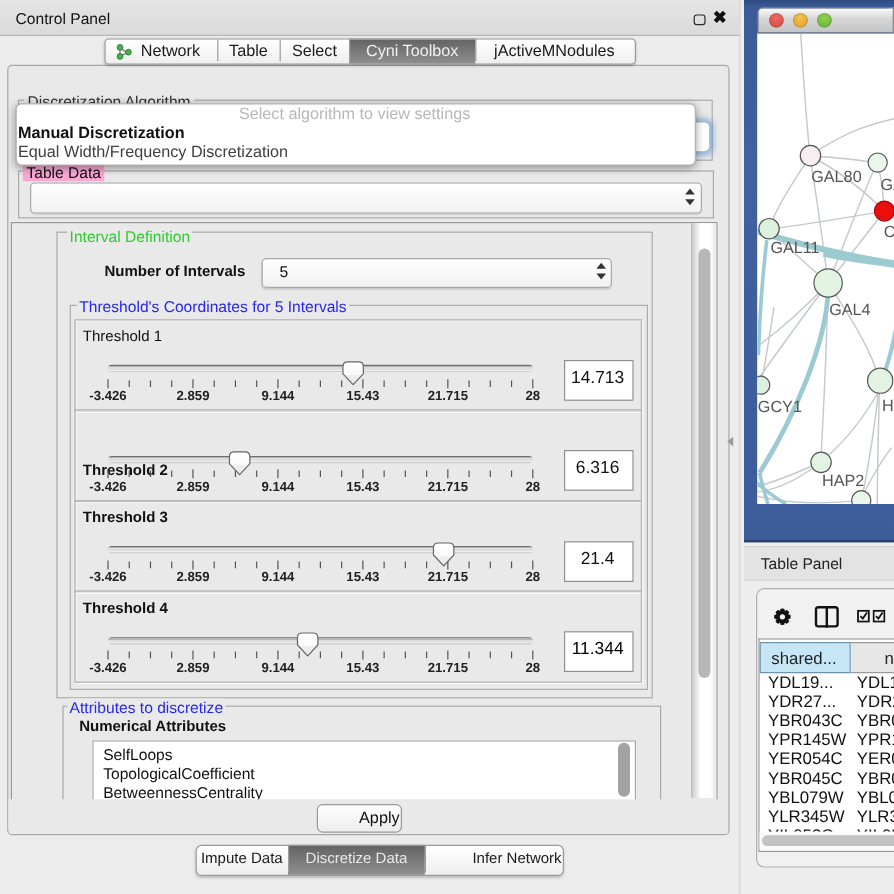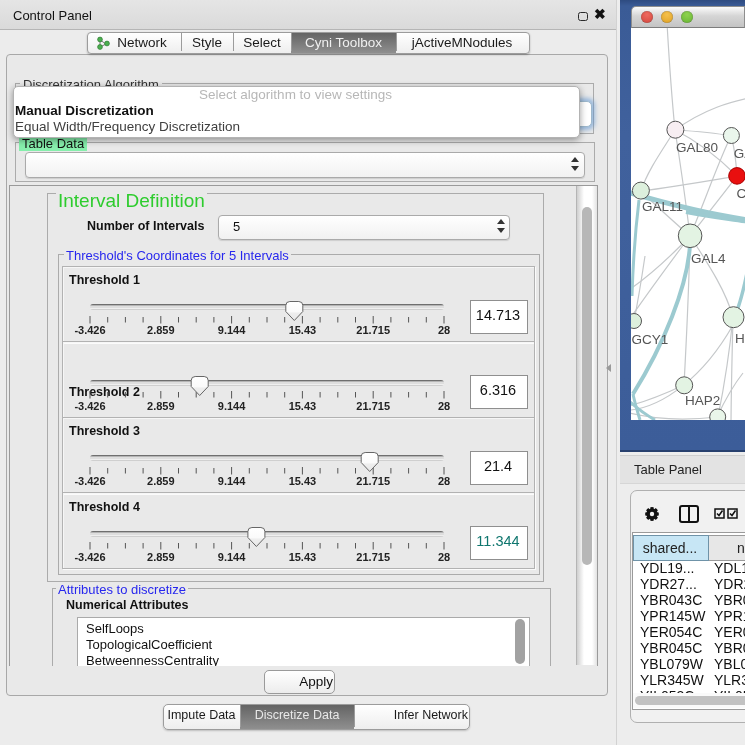--- a/index.html
+++ b/index.html
@@ -12,38 +12,38 @@
 <div class="abs" style="left:0;top:0;width:616px;height:745px;background:#ececec;border-right:1px solid #d2d2d2;"></div>
 <div class="abs" style="left:0;top:0;width:616px;height:29px;background:linear-gradient(180deg,#e5e5e5,#dadada);border-bottom:1px solid #b5b5b5;"></div>
 <div class="t" style="left:13px;top:8px;font-size:13px;color:#111;">Control Panel</div>
 <div class="abs" style="left:577.5px;top:12px;width:8px;height:6.5px;border:1.5px solid #2a2a2a;border-radius:2.5px;"></div>
 <div class="t" style="left:594px;top:5.5px;font-size:14px;font-weight:bold;color:#111;">✖</div>
 <div class="abs" style="left:6px;top:54px;width:600px;height:640px;background:#e9e9e9;border:1px solid #a8a8a8;border-radius:4px;"></div>
 <div class="abs" style="left:15px;top:83px;width:577px;height:49px;border:1px solid #ababab;"></div>
 <div class="t" style="left:20px;top:77px;background:#e9e9e9;padding:0 3px;font-size:13px;color:#333;">Discretization Algorithm</div>
 <div class="abs" style="left:480px;top:101px;width:110px;height:24px;background:#fff;border:1px solid #9db8cc;border-radius:5px;box-shadow:0 0 4px 2.5px rgba(90,145,210,.55);"></div>
 <div class="abs" style="left:15px;top:142px;width:578px;height:38px;border:1px solid #ababab;"></div>
-<div class="t" style="left:19px;top:136px;background:#86efac;padding:0 3px;font-size:13px;color:#111;">Table Data</div>
+<div class="t" style="left:19px;top:136px;background:#f9a8d4;padding:0 3px;font-size:13px;color:#111;">Table Data</div>
 <div class="abs" style="left:25px;top:152px;width:558px;height:24px;background:linear-gradient(180deg,#ffffff,#f2f2f2);border:1px solid #aaa;border-radius:4px;box-shadow:0 1px 1px rgba(0,0,0,.12);"></div>
 <div class="abs" style="left:571px;top:157px;width:0;height:0;border-left:4px solid transparent;border-right:4px solid transparent;border-bottom:5px solid #333;"></div>
     <div class="abs" style="left:571px;top:166px;width:0;height:0;border-left:4px solid transparent;border-right:4px solid transparent;border-top:5px solid #333;"></div>
 <div class="abs" style="left:9px;top:185px;width:587px;height:481px;border:1px solid #9a9a9a;background:#e9e9e9;"></div>
 <div class="abs" style="left:576px;top:186px;width:20px;height:479px;background:linear-gradient(90deg,#cfcfcf,#ffffff 35%,#ffffff 75%,#e2e2e2);border-left:1px solid #b5b5b5;"></div>
 <div class="abs" style="left:582px;top:207px;width:10px;height:358px;background:#b7b7b7;border-radius:5px;"></div>
 <div class="abs" style="left:47px;top:193px;width:495px;height:387px;border:1px solid #ababab;"></div>
-<div class="t" style="left:56px;top:190px;background:#e9e9e9;padding:0 2px;font-size:19px;color:#2ecc2e;">Interval Definition</div>
+<div class="t" style="left:56px;top:190px;background:#e9e9e9;padding:0 2px;font-size:13px;color:#2ecc2e;">Interval Definition</div>
 <div class="t" style="left:87px;top:219px;font-size:12.5px;font-weight:bold;color:#111;">Number of Intervals</div>
 <div class="abs" style="left:218px;top:215px;width:290px;height:23px;background:linear-gradient(180deg,#ffffff,#f1f1f1);border:1px solid #aaa;border-radius:4px;box-shadow:0 1px 1px rgba(0,0,0,.12);"></div>
 <div class="t" style="left:233px;top:219px;font-size:13px;color:#111;">5</div>
 <div class="abs" style="left:497px;top:219px;width:0;height:0;border-left:4px solid transparent;border-right:4px solid transparent;border-bottom:5px solid #333;"></div>
     <div class="abs" style="left:497px;top:228px;width:0;height:0;border-left:4px solid transparent;border-right:4px solid transparent;border-top:5px solid #333;"></div>
 <div class="abs" style="left:58px;top:254px;width:480px;height:319px;border:1px solid #ababab;"></div>
 <div class="t" style="left:64px;top:248px;background:#e9e9e9;padding:0 2px;font-size:13px;color:#2727ee;">Threshold's Coordinates for 5 Intervals</div>
 <div class="abs" style="left:62px;top:265.5px;width:471px;height:75px;border:1px solid #b2b2b2;box-shadow:1px 1px 0 #fbfbfb, inset 1px 1px 0 #f6f6f6;"></div>
-    <div class="t" style="left:69px;top:273.0px;font-size:12.5px;font-weight:bold;color:#111;">Threshold 1</div>
+    <div class="t" style="left:69px;top:273.0px;font-size:12.5px;font-weight:normal;color:#111;">Threshold 1</div>
     <div class="abs" style="left:90px;top:304.0px;width:354px;height:6px;border-radius:3px;background:linear-gradient(180deg,#6f6f6f 0 1px,#b5b5b5 1px 2px,#dedede 2px 4px,#efefef 4px 5px,#cfcfcf 5px 6px);"></div>
     <svg class="abs" style="left:62px;top:265.5px;" width="471" height="75" viewBox="0 0 471 75">
       <defs>
         <linearGradient id="thg" x1="0" y1="0" x2="0" y2="1">
           <stop offset="0" stop-color="#ffffff"></stop>
           <stop offset="0.55" stop-color="#fafafa"></stop>
           <stop offset="0.6" stop-color="#eeeeee"></stop>
           <stop offset="1" stop-color="#e8e8e8"></stop>
         </linearGradient>
       </defs>
@@ -199,35 +199,35 @@
       <line x1="382.0" y1="50.0" x2="382.0" y2="57.5" stroke="#555" stroke-width="1"></line>
       <path d="M 185.9,39.5 Q 185.9,35.5 189.9,35.5 L 198.9,35.5 Q 202.9,35.5 202.9,39.5 L 202.9,45.5 L 194.4,54.5 L 185.9,45.5 Z" fill="url(#thg)" stroke="#666" stroke-width="1"></path>
     </svg>
     <div class="t" style="left:60px;top:550.5px;width:60px;text-align:center;font-size:11px;font-weight:bold;color:#222;">-3.426</div>
     <div class="t" style="left:130.8px;top:550.5px;width:60px;text-align:center;font-size:11px;font-weight:bold;color:#222;">2.859</div>
     <div class="t" style="left:201.6px;top:550.5px;width:60px;text-align:center;font-size:11px;font-weight:bold;color:#222;">9.144</div>
     <div class="t" style="left:272.4px;top:550.5px;width:60px;text-align:center;font-size:11px;font-weight:bold;color:#222;">15.43</div>
     <div class="t" style="left:343.2px;top:550.5px;width:60px;text-align:center;font-size:11px;font-weight:bold;color:#222;">21.715</div>
     <div class="t" style="left:414px;top:550.5px;width:60px;text-align:center;font-size:11px;font-weight:bold;color:#222;">28</div>
     <div class="abs" style="left:470px;top:526px;width:56px;height:32px;background:#fff;border:1px solid #8f8f8f;"></div>
-    <div class="t" style="left:470px;top:533px;width:56px;text-align:center;font-size:14.5px;color:#0f766e;">11.344</div>
+    <div class="t" style="left:470px;top:533px;width:56px;text-align:center;font-size:14.5px;color:#000000;">11.344</div>
 <div class="abs" style="left:52px;top:588px;width:497px;height:80px;border:1px solid #ababab;"></div>
 <div class="t" style="left:56px;top:582px;background:#e9e9e9;padding:0 2px;font-size:13px;color:#2727ee;">Attributes to discretize</div>
 <div class="t" style="left:66px;top:598px;font-size:12.5px;font-weight:bold;color:#111;">Numerical Attributes</div>
 <div class="abs" style="left:77px;top:617px;width:451px;height:49px;background:#fff;border:1px solid #aaa;"></div>
 <div class="t" style="left:86px;top:620.5px;font-size:13px;color:#111;">SelfLoops</div>
 <div class="t" style="left:86px;top:636.5px;font-size:13px;color:#111;">TopologicalCoefficient</div>
 <div class="t" style="left:86px;top:652.5px;font-size:13px;color:#111;">BetweennessCentrality</div>
 <div class="abs" style="left:515px;top:619px;width:10px;height:45px;background:#a2a2a2;border-radius:5px;"></div>
 <div class="abs" style="left:7px;top:666px;width:599px;height:28px;background:#e9e9e9;border-radius:0 0 4px 4px;"></div>
 <div class="abs" style="left:264px;top:670px;width:69px;height:22px;background:linear-gradient(180deg,#ffffff,#ececec);border:1px solid #9a9a9a;border-radius:5px;"></div>
 <div class="t" style="left:264px;top:674px;width:69px;text-align:right;font-size:13.5px;color:#111;">Apply</div>
 <div class="abs" style="left:87px;top:32px;width:441px;height:20px;border:1px solid #9c9c9c;border-radius:4px;background:linear-gradient(180deg,#ffffff,#eeeeee);box-shadow:0 1px 2px rgba(0,0,0,.25);"></div>
     <div class="t" style="left:103px;top:35px;width:78px;text-align:center;font-size:13.5px;color:#1a1a1a;">Network</div>
-    <div class="t" style="left:181px;top:35px;width:52px;text-align:center;font-size:13.5px;color:#1a1a1a;">Style</div>
+    <div class="t" style="left:181px;top:35px;width:52px;text-align:center;font-size:13.5px;color:#1a1a1a;">Table</div>
     <div class="t" style="left:233px;top:35px;width:58px;text-align:center;font-size:13.5px;color:#1a1a1a;">Select</div>
     <div class="abs" style="left:291px;top:32px;width:105px;height:20px;background:linear-gradient(180deg,#646464,#8f8f8f);border-top:1px solid #9c9c9c;border-bottom:1px solid #9c9c9c;"></div>
     <div class="t" style="left:291px;top:35px;width:105px;text-align:center;font-size:13.5px;color:#f0f0f0;">Cyni Toolbox</div>
     <div class="t" style="left:396px;top:35px;width:132px;text-align:center;font-size:13.5px;color:#1a1a1a;">jActiveMNodules</div>
     <div class="abs" style="left:181px;top:33px;width:1px;height:18px;background:#9c9c9c;"></div>
     <div class="abs" style="left:233px;top:33px;width:1px;height:18px;background:#9c9c9c;"></div>
     <div class="abs" style="left:291px;top:33px;width:1px;height:18px;background:#9c9c9c;"></div>
     <div class="abs" style="left:396px;top:33px;width:1px;height:18px;background:#9c9c9c;"></div>
     <svg class="abs" style="left:94px;top:34px;" width="18" height="17" viewBox="0 0 18 17">
       <path d="M6,6 L6,13 M6,6 L12,10 M6,13 L12,10" stroke="#777" stroke-width="1" fill="none"></path>

